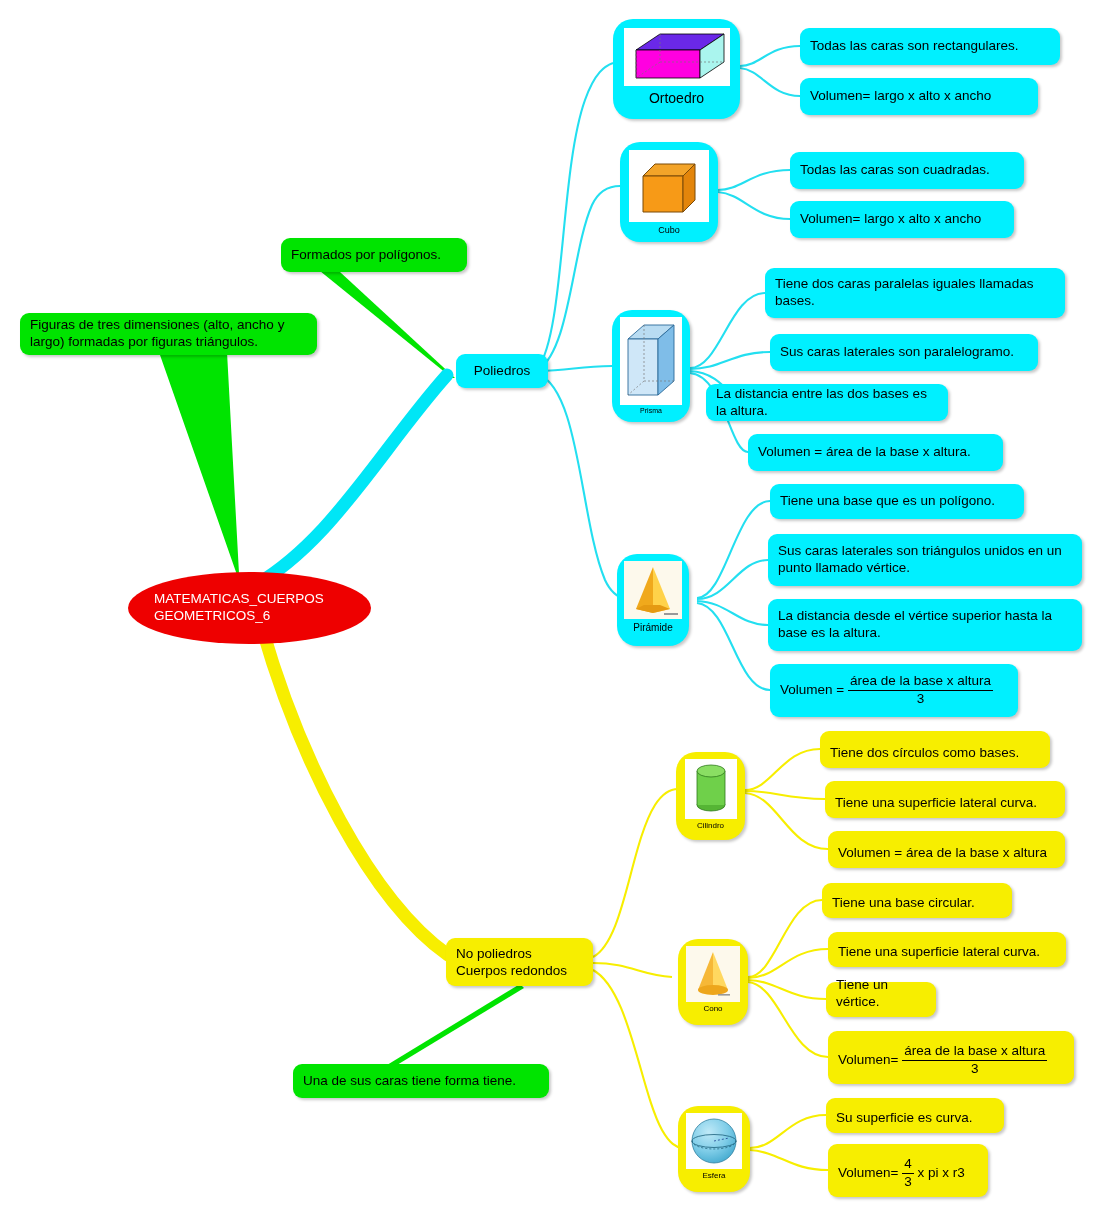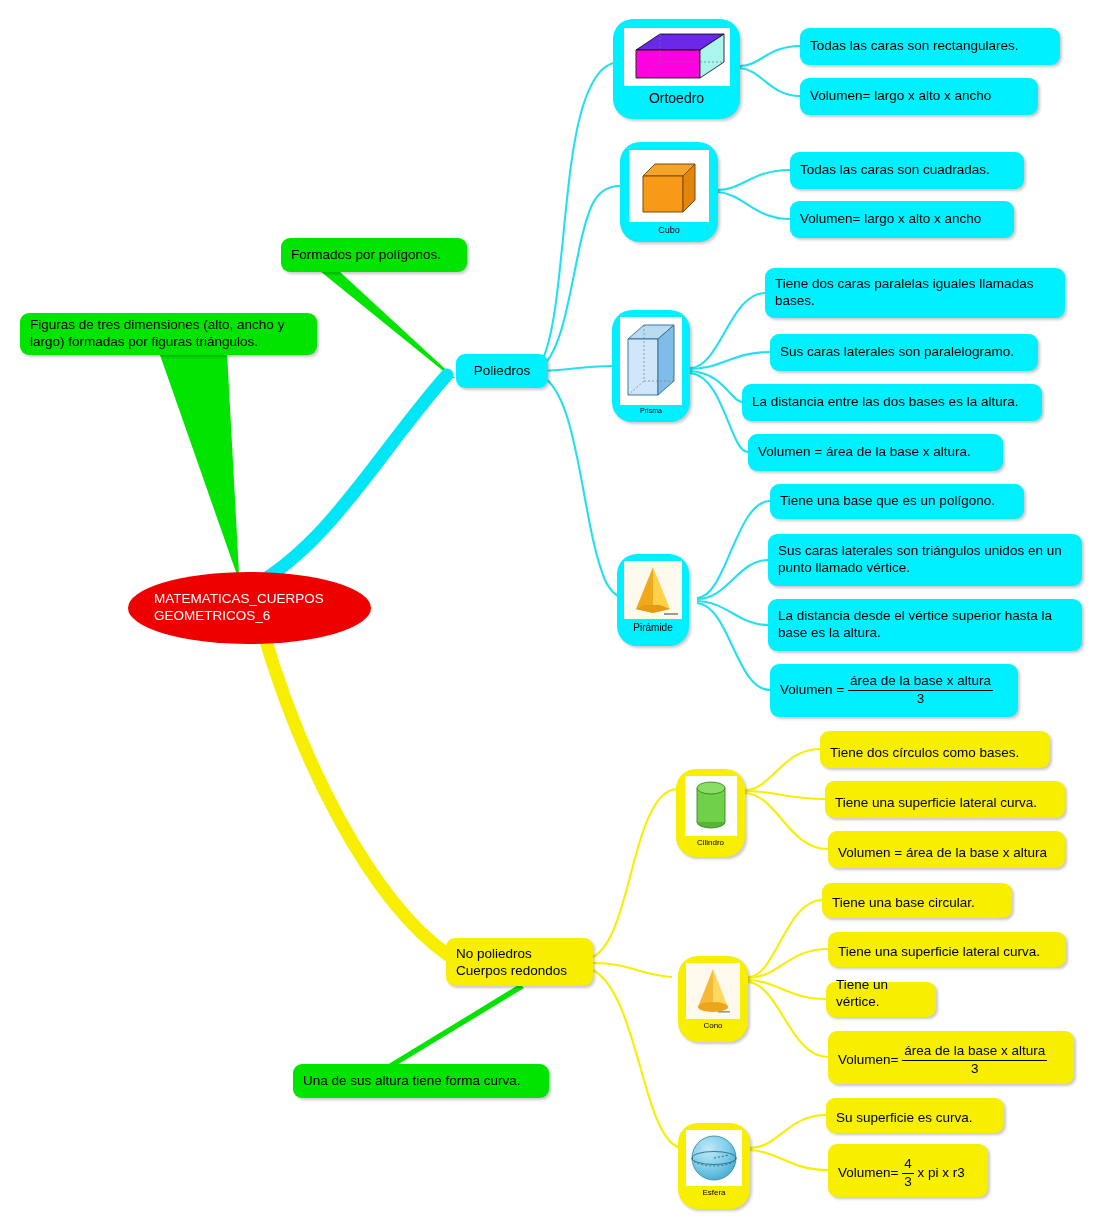--- a/index.html
+++ b/index.html
@@ -60,21 +60,21 @@
     position: absolute;
     box-sizing: border-box;
     border-radius: 20px;
     display: flex;
     flex-direction: column;
     align-items: center;
     justify-content: flex-start;
     box-shadow: 2px 2px 3px rgba(0,0,0,0.22);
   }
   .picnode.cyan  { background: #00f0ff; }
-  .picnode.yellow{ background: #f7ee00; margin-top: 17px; }
+  .picnode.yellow{ background: #f7ee00; }
   .picnode .thumb {
     background: #ffffff;
     display: block;
   }
   .picnode .caption {
     color: #000;
     text-align: center;
     width: 100%;
   }
 
@@ -171,21 +171,21 @@
       <div>Figuras de tres dimensiones (alto, ancho y</div>
       <div>largo) formadas por figuras triángulos.</div>
     </div>
   </div>
 
   <div class="node green" style="left:281px; top:238px; width:186px; height:34px;">
     <span>Formados por polígonos.</span>
   </div>
 
   <div class="node green" style="left:293px; top:1064px; width:256px; height:34px;">
-    <span>Una de sus altura tiene forma curva.</span>
+    <span>Una de sus caras tiene forma tiene.</span>
   </div>
 
   <div class="node cyan branch" style="left:456px; top:354px; width:92px; height:34px;">
     <span>Poliedros</span>
   </div>
 
   <div class="node yellow branch" style="left:446px; top:938px; width:147px; height:48px; justify-content:flex-start;">
     <div>
       <div>No poliedros</div>
       <div>Cuerpos redondos</div>
@@ -297,21 +297,21 @@
   <div class="node cyan" style="left:790px; top:201px; width:224px; height:37px;">
     <span>Volumen= largo x alto x ancho</span>
   </div>
 
   <div class="node cyan" style="left:765px; top:268px; width:300px; height:50px;">
     <span>Tiene dos caras paralelas iguales llamadas bases.</span>
   </div>
   <div class="node cyan" style="left:770px; top:334px; width:268px; height:37px;">
     <span>Sus caras laterales son paralelogramo.</span>
   </div>
-  <div class="node cyan" style="left:742px; top:384px; width:300px; height:37px;">
+  <div class="node cyan" style="left:706px; top:384px; width:242px; height:37px;">
     <span>La distancia entre las dos bases es la altura.</span>
   </div>
   <div class="node cyan" style="left:748px; top:434px; width:255px; height:37px;">
     <span>Volumen = área de la base x altura.</span>
   </div>
 
   <div class="node cyan" style="left:770px; top:484px; width:254px; height:35px;">
     <span>Tiene una base que es un polígono.</span>
   </div>
   <div class="node cyan" style="left:768px; top:534px; width:314px; height:52px;">

